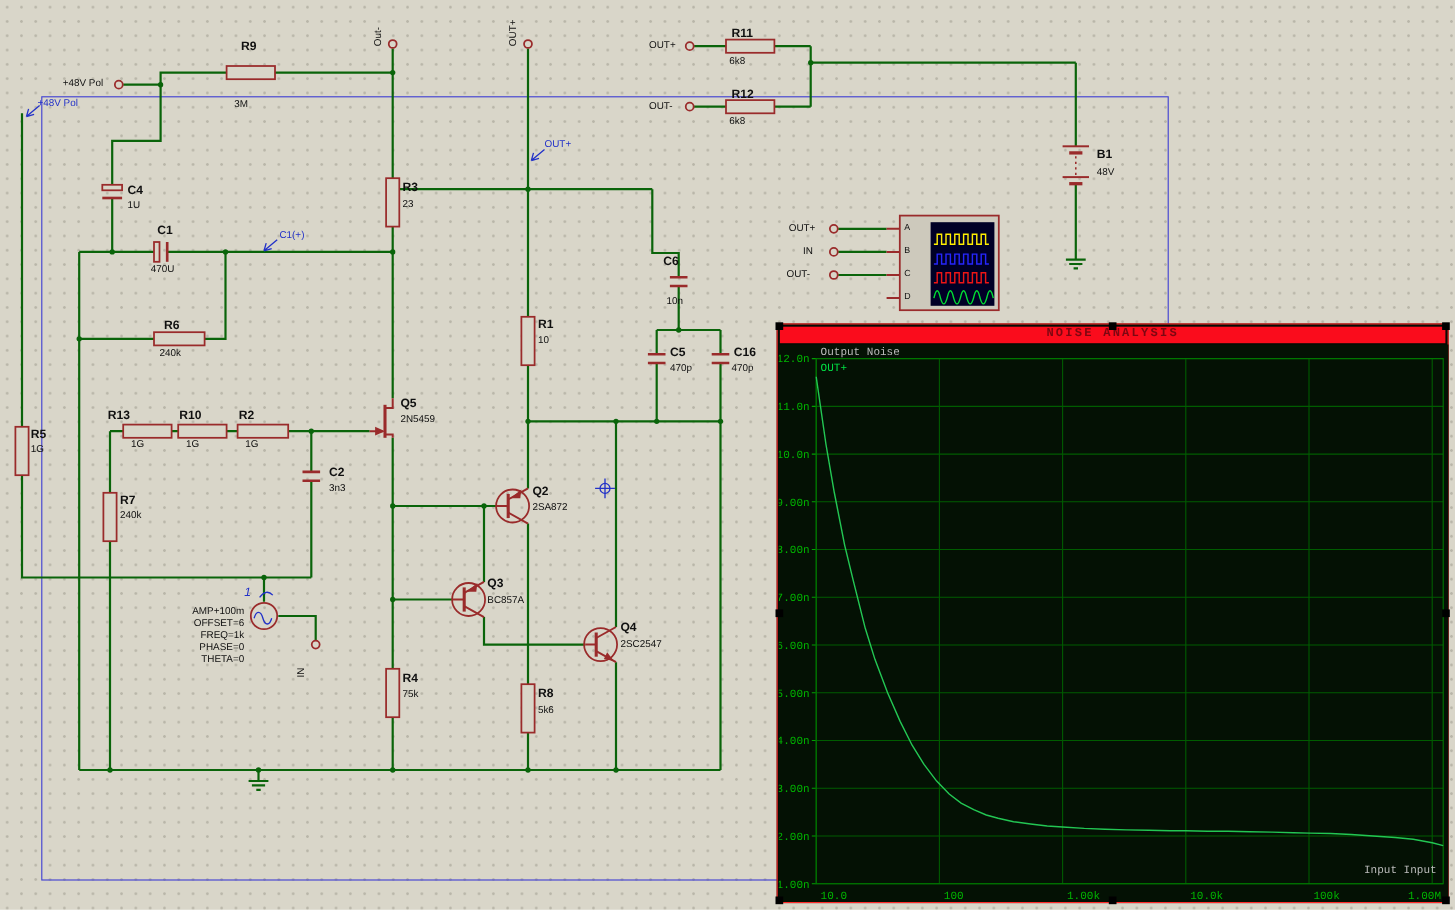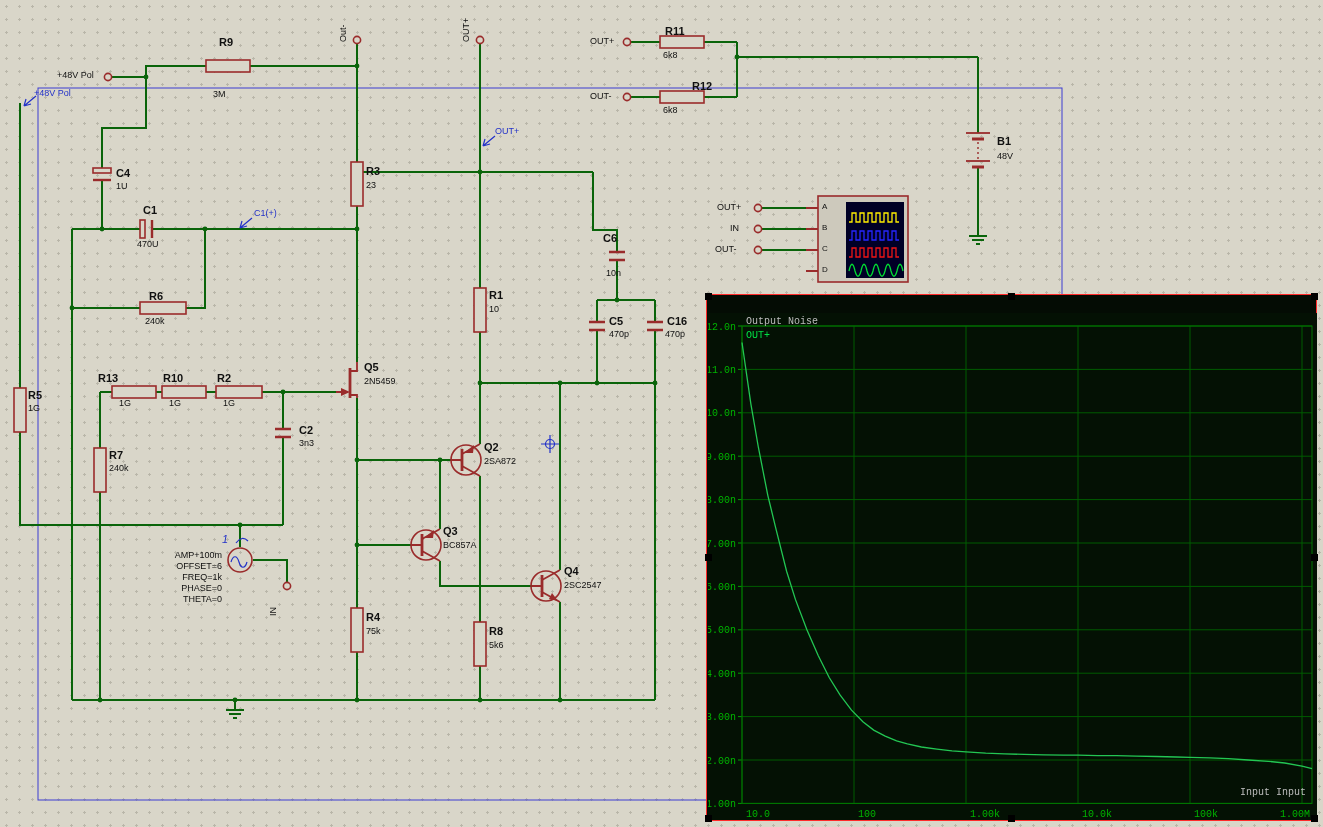--- a/index.html
+++ b/index.html
@@ -244,21 +244,21 @@
       <path stroke="#ee1515" d="M849,257 h3 v-9 h4 v9 h4 v-9 h4 v9 h4 v-9 h4 v9 h4 v-9 h4 v9 h4 v-9 h4 v9 h4 v-9 h4 v9 h3"></path>
       <path stroke="#00dd33" d="M849,271 c2,-9 4,-9 6,0 c2,7 4,7 6,0 c2,-9 4,-9 6,0 c2,7 4,7 6,0 c2,-9 4,-9 6,0 c2,7 4,7 6,0 c2,-9 4,-9 6,0 c2,7 4,7 6,0 c2,-9 4,-9 6,0"></path>
     </g>
   </g>
 </svg>
 
 <div class="lbl ref" style="left:219px;top:36px">R9</div>
 <div class="lbl val" style="left:213px;top:89px">3M</div>
 <div class="lbl ref" style="left:665px;top:25px">R11</div>
 <div class="lbl val" style="left:663px;top:50px">6k8</div>
-<div class="lbl ref" style="left:692px;top:80px">R12</div>
+<div class="lbl ref" style="left:665px;top:80px">R12</div>
 <div class="lbl val" style="left:663px;top:105px">6k8</div>
 <div class="lbl ref" style="left:997px;top:135px">B1</div>
 <div class="lbl val" style="left:997px;top:151px">48V</div>
 <div class="lbl ref" style="left:116px;top:167px">C4</div>
 <div class="lbl val" style="left:116px;top:181px">1U</div>
 <div class="lbl ref" style="left:143px;top:204px">C1</div>
 <div class="lbl val" style="left:137px;top:239px">470U</div>
 <div class="lbl ref" style="left:149px;top:290px">R6</div>
 <div class="lbl val" style="left:145px;top:316px">240k</div>
 <div class="lbl ref" style="left:28px;top:389px">R5</div>
@@ -316,20 +316,21 @@
 <div class="lbl genp" style="left:142px;top:572px">FREQ=1k</div>
 <div class="lbl genp" style="left:142px;top:583px">PHASE=0</div>
 <div class="lbl genp" style="left:142px;top:594px">THETA=0</div>
 
 <div class="lbl chn" style="left:822px;top:202px">A</div>
 <div class="lbl chn" style="left:822px;top:223px">B</div>
 <div class="lbl chn" style="left:822px;top:244px">C</div>
 <div class="lbl chn" style="left:822px;top:265px">D</div>
 
 <div id="graph-panel">
+  <div class="gp-title">NOISE ANALYSIS</div>
   <svg id="chart-svg" width="609" height="507">
         <rect x="0" y="0" width="609" height="507" fill="#041104"></rect>
         <line x1="34" y1="13.0" x2="604" y2="13.0" stroke="#005c00" stroke-width="1"></line>
         <line x1="30" y1="13.0" x2="34" y2="13.0" stroke="#00a000"></line>
         <text x="28" y="16.5" text-anchor="end" fill="#00b400" font-size="10" font-family="Liberation Mono,monospace">12.0n</text>
         <line x1="34" y1="56.4" x2="604" y2="56.4" stroke="#005c00" stroke-width="1"></line>
         <line x1="30" y1="56.4" x2="34" y2="56.4" stroke="#00a000"></line>
         <text x="28" y="59.9" text-anchor="end" fill="#00b400" font-size="10" font-family="Liberation Mono,monospace">11.0n</text>
         <line x1="34" y1="99.8" x2="604" y2="99.8" stroke="#005c00" stroke-width="1"></line>
         <line x1="30" y1="99.8" x2="34" y2="99.8" stroke="#00a000"></line>

